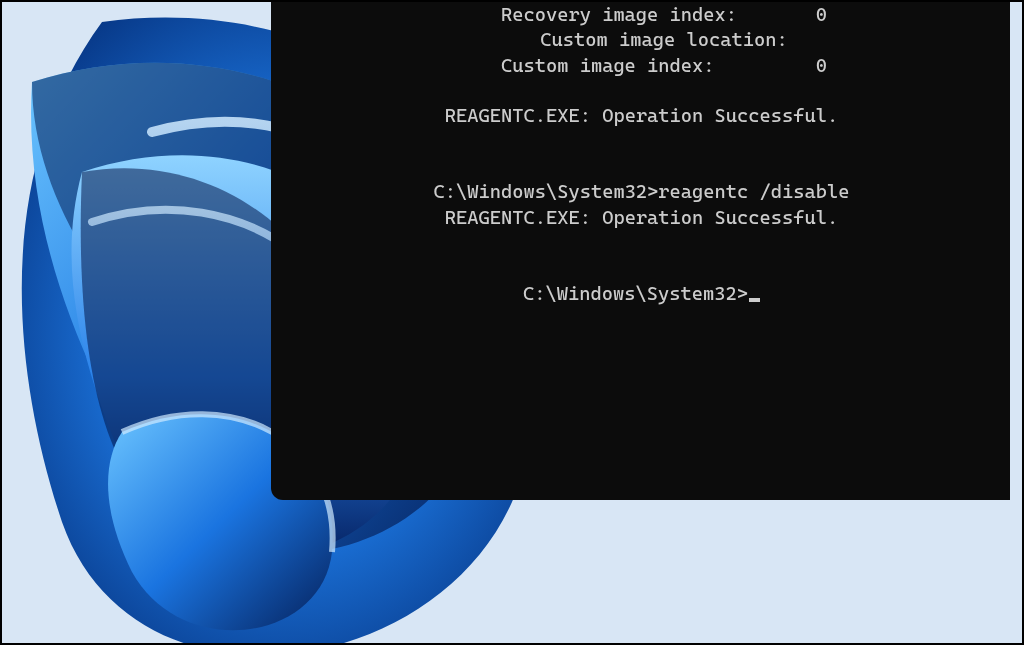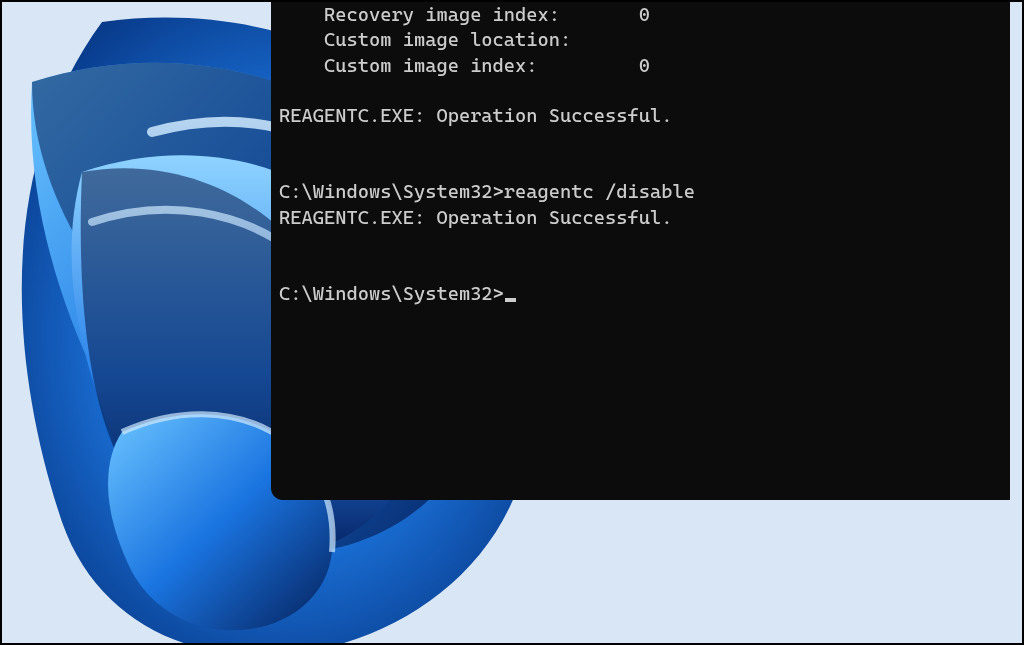--- a/index.html
+++ b/index.html
@@ -25,20 +25,21 @@
     .terminal {
       position: absolute;
       top: 0;
       left: 269px;
       right: 12px;
       height: 498px;
       background: #0c0c0c;
       border-radius: 0 0 0 12px;
       padding: 0;
       overflow: hidden;
+      text-align: center;
     }
     .term-content {
       padding: 0 6px 6px 8px;
       color: #cccccc;
       font-family: 'Cascadia Mono', 'Consolas', monospace;
       font-size: 19.2px;
       line-height: 1.32;
       white-space: pre;
     }
     .cursor {

